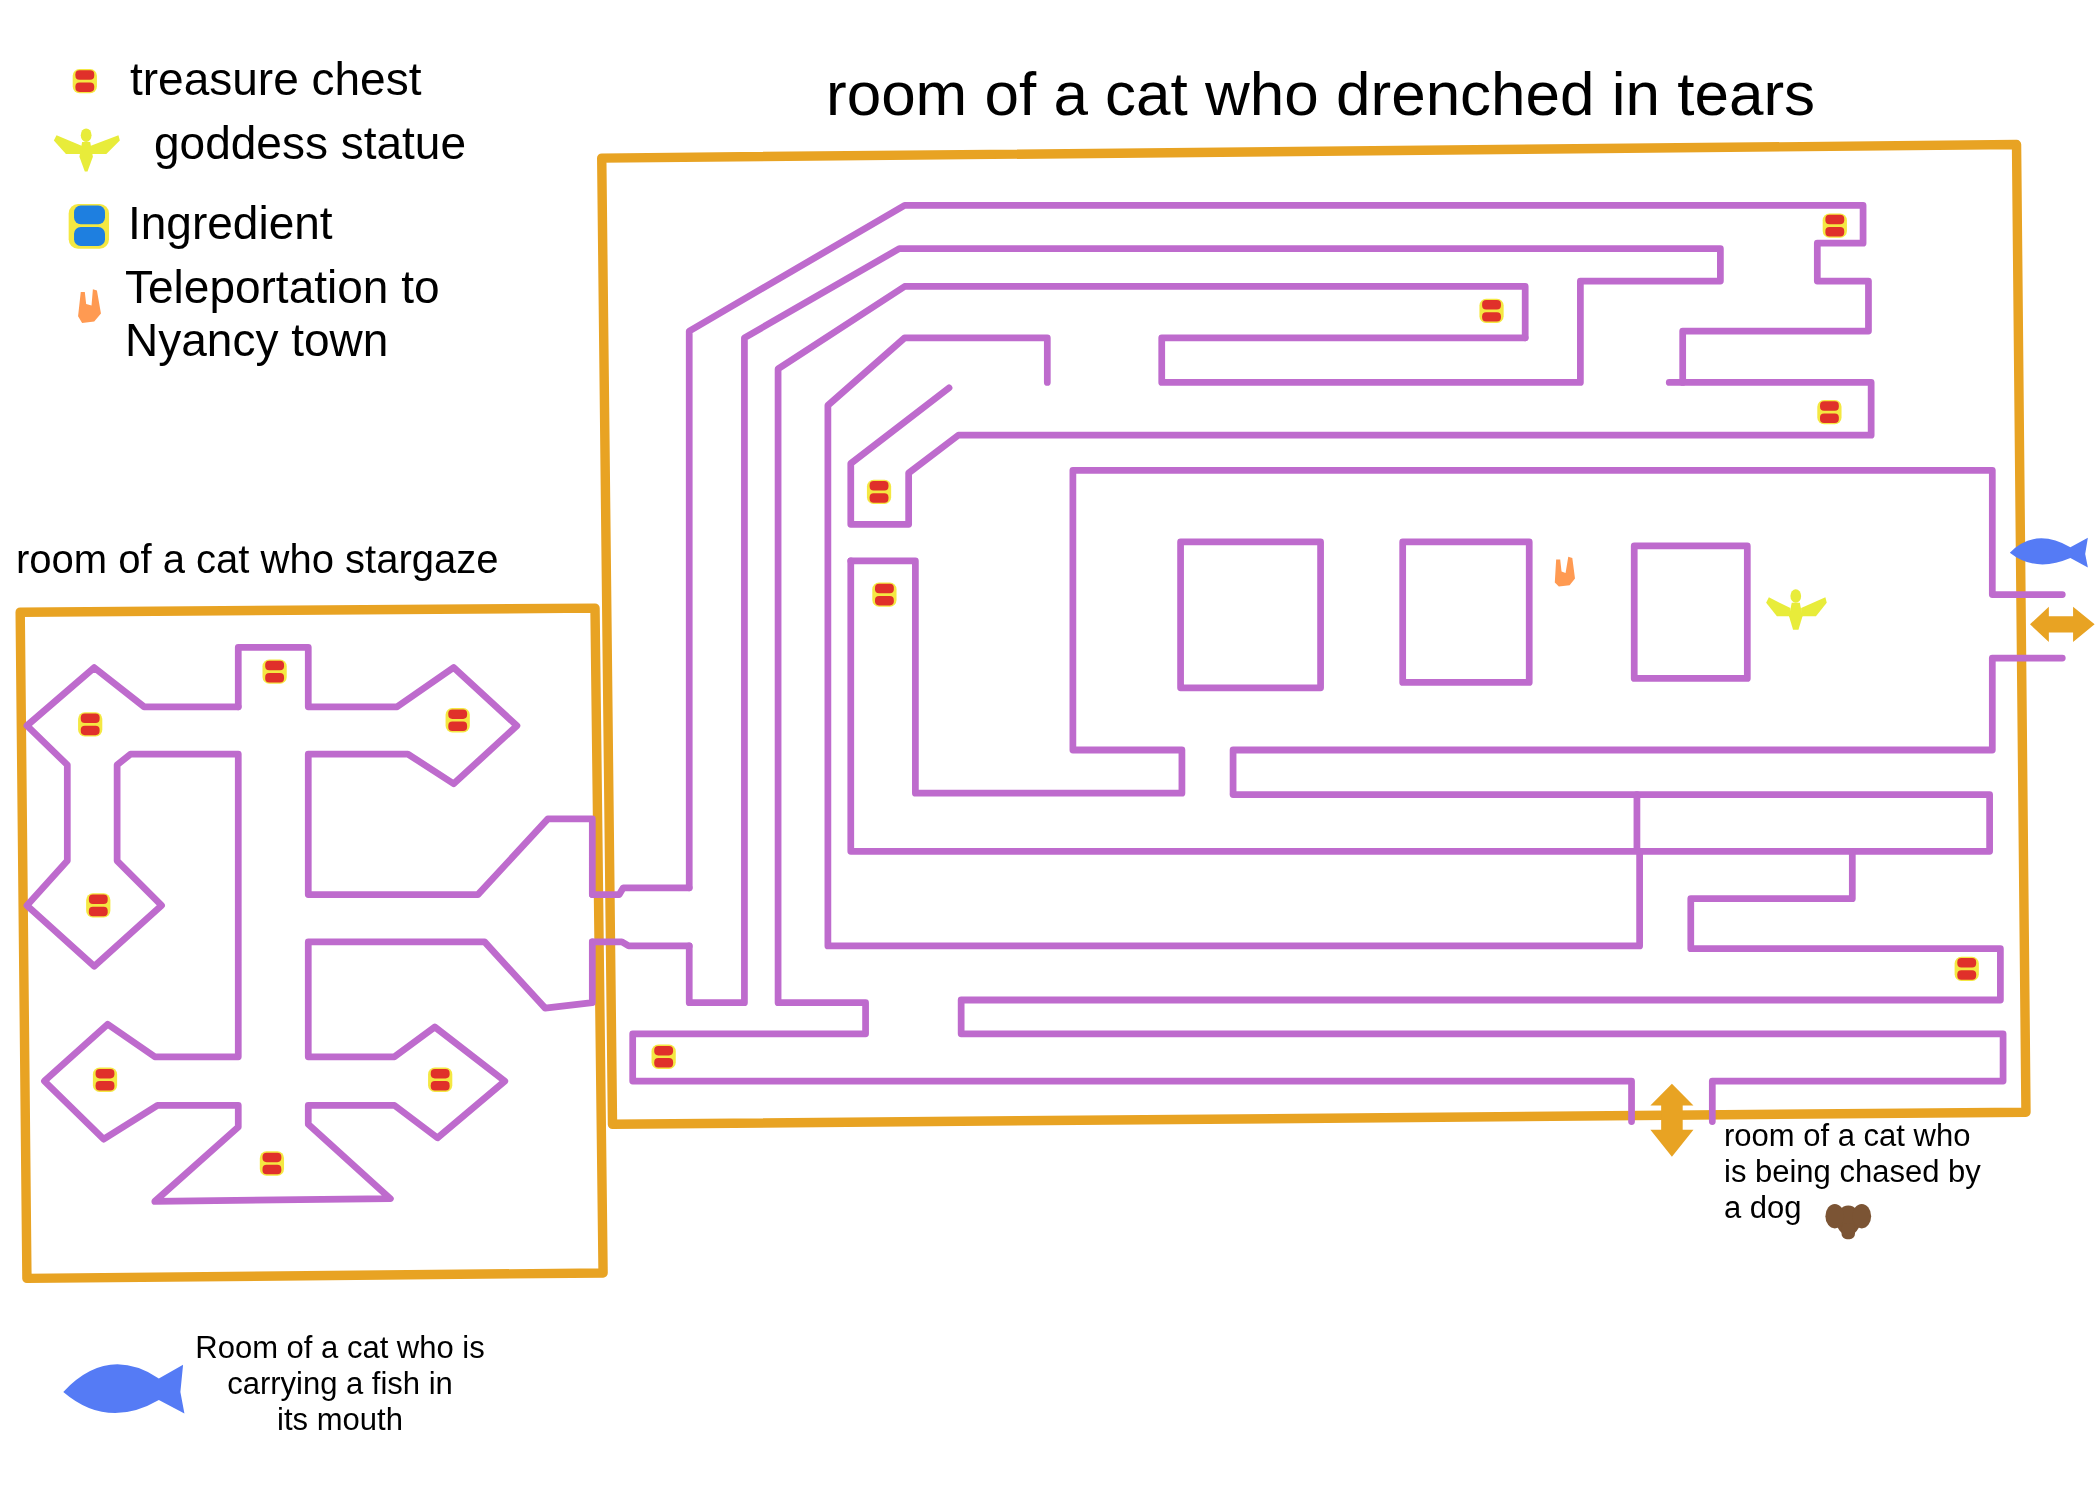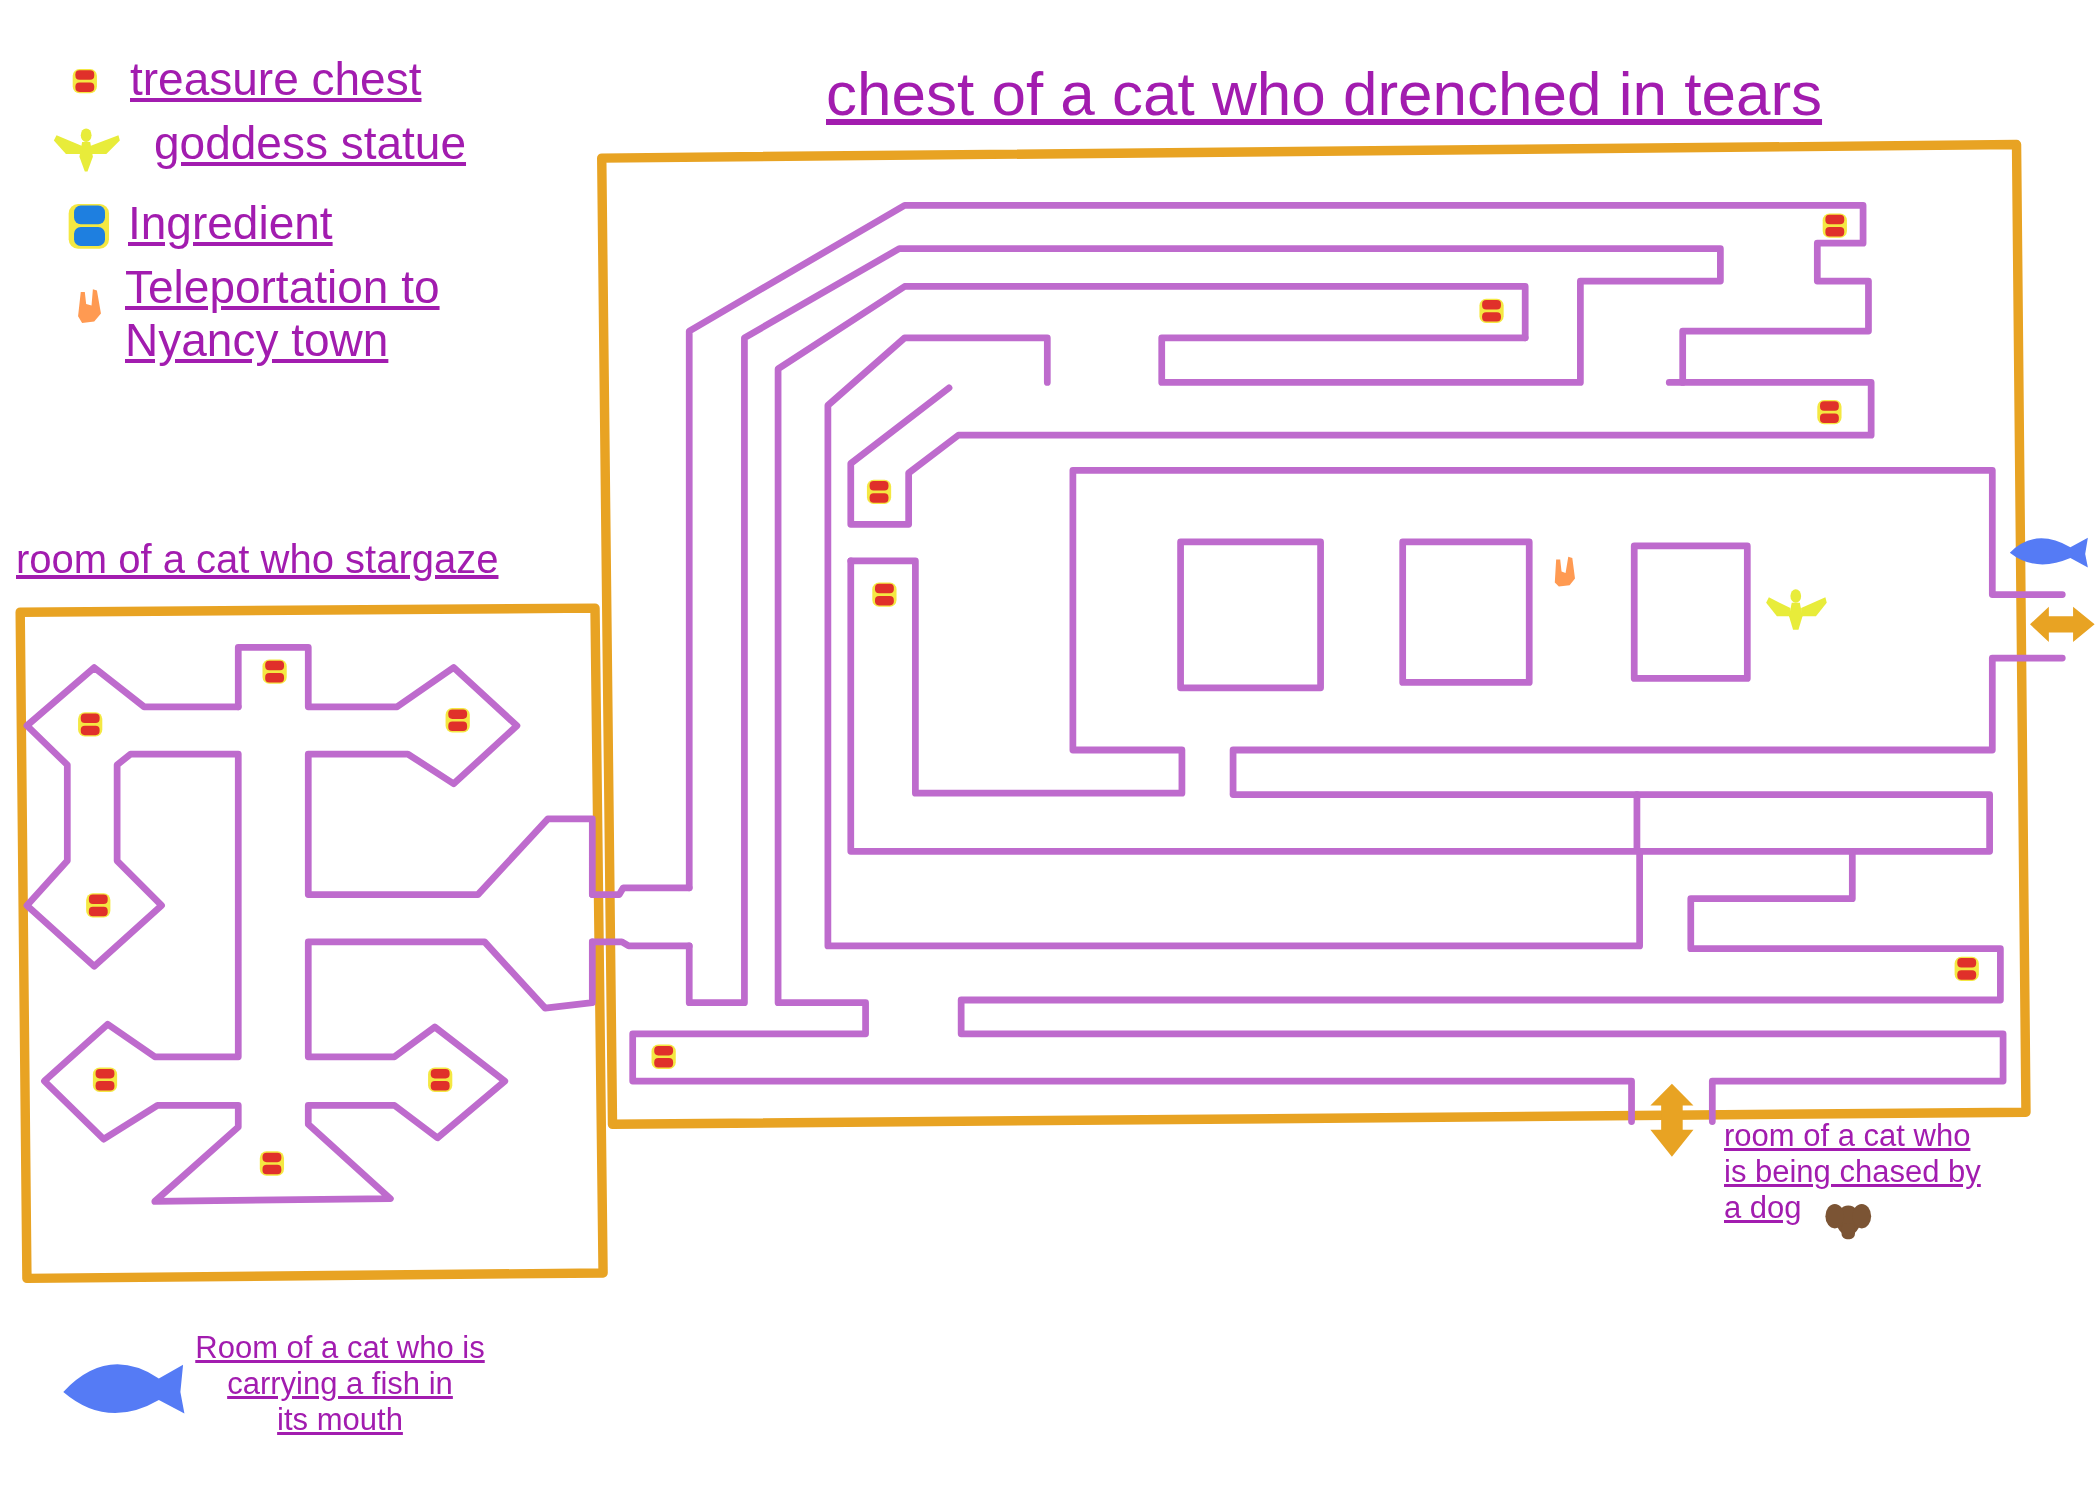--- a/index.html
+++ b/index.html
@@ -1,20 +1,20 @@
 <!DOCTYPE html>
 <html><head>
 <meta charset="utf-8">
 <style>
   html, body { margin: 0; padding: 0; background: #ffffff; }
   body { width: 2100px; height: 1500px; position: relative; overflow: hidden; font-family: "Liberation Sans", "DejaVu Sans", sans-serif; color: #111; }
   svg.map { position: absolute; left: 0; top: 0; width: 2100px; height: 1500px; }
   .wall { fill: none; stroke: #BE6BCD; stroke-width: 5; stroke-linejoin: round; stroke-linecap: round; }
   .room { fill: none; stroke: #E8A323; stroke-width: 7; stroke-linejoin: round; }
-  .lbl { position: absolute; white-space: nowrap; color: #a21caf; text-decoration: underline; }
+  .lbl { position: absolute; white-space: nowrap; color: #000000; }
   .legend-text { font-size: 46px; }
   .title-big { font-size: 62px; }
   .title-mid { font-size: 40px; }
   .note { font-size: 31px; line-height: 36px; }
   .center { text-align: center; }
 </style>
 </head>
 <body>
 
 <svg class="map" viewBox="0 0 1560 1110" preserveAspectRatio="none" xmlns="http://www.w3.org/2000/svg">
@@ -103,21 +103,21 @@
   </g>
   <path fill="#FF9A52" d="M60 216 L63 216 L64 225 L68 226 L69 214 L72 215 L75 232 L70 238 L61 239 L58 234 Z"></path>
 </svg>
 
 <div class="lbl legend-text" style="left:130px; top:52px;">treasure chest</div>
 <div class="lbl legend-text" style="left:130px; top:116px;margin-left:24px;">goddess statue</div>
 <div class="lbl legend-text" style="left:128px; top:196px;">Ingredient</div>
 <div class="lbl legend-text" style="left:125px; top:260px;">Teleportation to</div>
 <div class="lbl legend-text" style="left:125px; top:313px;text-align:center;">Nyancy town</div>
 
-<div class="lbl title-big" style="left:826px; top:58px;">chest of a cat who drenched in tears</div>
+<div class="lbl title-big" style="left:826px; top:58px;">room of a cat who drenched in tears</div>
 <div class="lbl title-mid" style="left:16px; top:537px;">room of a cat who stargaze</div>
 
 <div class="lbl note" style="left:1724px; top:1118px;">
   <div>room of a cat who</div>
   <div>is being chased by</div>
   <div>a dog</div>
 </div>
 <div class="lbl note center" style="left:190px; top:1330px; width:300px;">
   <div>Room of a cat who is</div>
   <div>carrying a fish  in</div>

